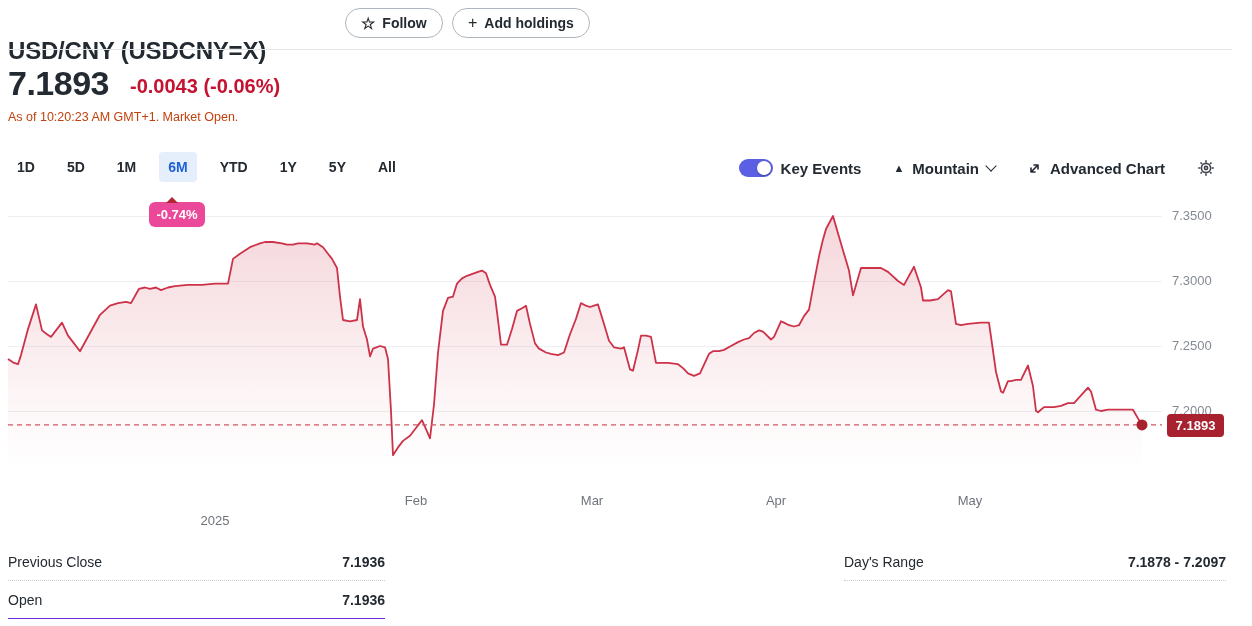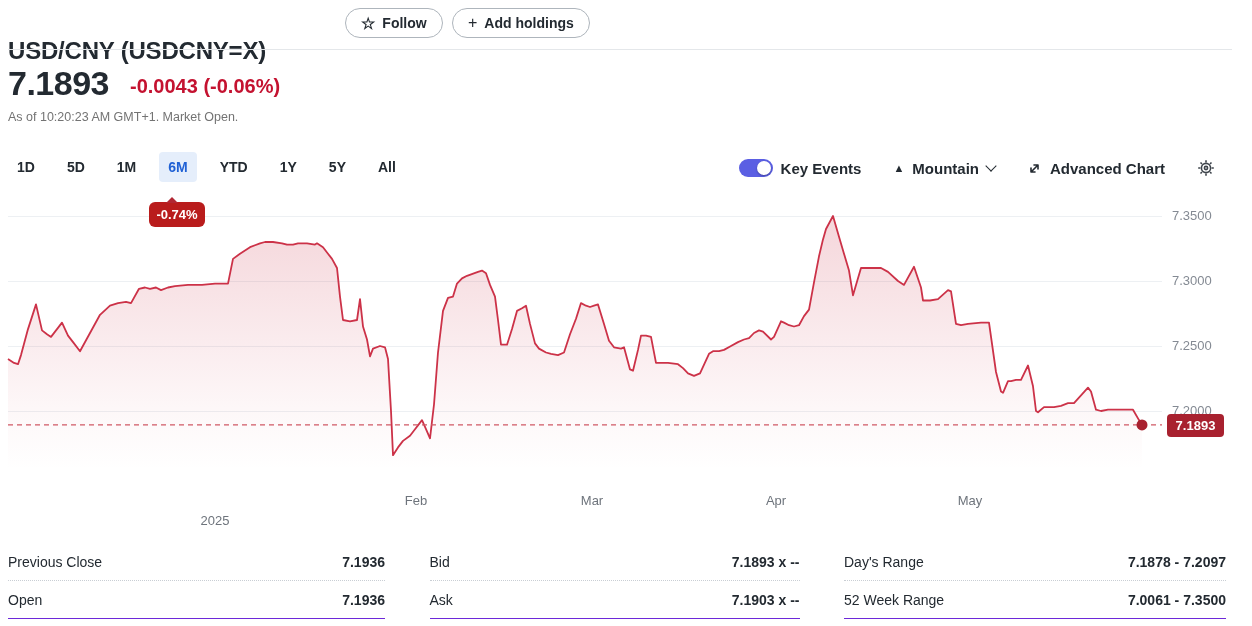--- a/index.html
+++ b/index.html
@@ -10,35 +10,35 @@
   
   .title{left:8px;top:8px;font-size:24px;font-weight:700;letter-spacing:-.2px;margin-top:29px;}
   .pill-btn{display:inline-flex;align-items:center;gap:7px;height:30px;padding:0 15px;
     border:1px solid #aeb5bc;border-radius:16px;background:#fff;font-size:14px;font-weight:700;
     color:#232a31;cursor:pointer;}
   .hdr-divider{left:8px;right:20px;top:49px;height:1px;background:#e4e7ea;}
 
   
   .price{left:8px;top:64px;font-size:34px;font-weight:700;letter-spacing:-.5px;}
   .chg{left:130px;top:75px;font-size:20px;font-weight:700;color:#c41230;}
-  .asof{left:8px;top:110px;font-size:12.5px;color:#737373;}
+  .asof{left:8px;top:110px;font-size:12.5px;color:#c2410c;}
 
   
   .ranges{left:8px;top:152px;display:flex;gap:14px;align-items:center;}
   .rtab{font-size:14px;font-weight:700;padding:7px 9px;border-radius:4px;cursor:pointer;color:#232a31;}
   .rtab.active{color:#2061d5;background:#e5eefb;}
   .ctls{top:152px;right:37px;display:flex;align-items:center;gap:32px;height:32px;}
   .ctl{display:inline-flex;align-items:center;gap:8px;font-size:15px;font-weight:700;cursor:pointer;}
   .toggle{width:34px;height:18px;border-radius:9px;background:#5b5fe3;position:relative;cursor:pointer;}
   .toggle .knob{position:absolute;right:2px;top:2px;width:14px;height:14px;border-radius:50%;
     background:#fff;box-shadow:0 1px 2px rgba(0,0,0,.3);}
   .mtn-tri{font-size:11px;line-height:1;}
   .chev{width:7px;height:7px;border-right:1.8px solid #232a31;border-bottom:1.8px solid #232a31;
     transform:rotate(45deg);margin-top:-4px;}
-  .tooltip{left:149px;top:202px;width:56px;height:25px;background:#b91c1c;color:#fff;
+  .tooltip{left:149px;top:202px;width:56px;height:25px;background:#ec4899;color:#fff;
     border-radius:6px;font-size:13px;font-weight:700;display:flex;align-items:center;
     justify-content:center;z-index:5;}
   .tooltip:before{content:"";position:absolute;top:-5px;left:17px;border:6px solid transparent;
     border-bottom-color:#b12733;border-top:none;}
 
   
   .ytick{position:absolute;left:1172px;font-size:13px;color:#848a93;}
   .xlab{position:absolute;font-size:13px;color:#6e747c;transform:translateX(-50%);padding-left:16px;}
   .price-pill{left:1167px;top:414px;width:57px;height:23px;background:#a8212f;color:#fff;
     border-radius:4px;font-size:13px;font-weight:700;display:flex;align-items:center;
@@ -156,33 +156,19 @@
   <div class="scol c1">
     <div class="srow dotted">
       <span>Previous Close</span>
       <span class="sval">7.1936</span>
     </div>
     <div class="srow solid">
       <span>Open</span>
       <span class="sval">7.1936</span>
     </div>
   </div>
-  <div class="scol c2">
-    <div class="srow dotted">
-      <span>Bid</span>
-      <span class="sval">7.1893 x --</span>
-    </div>
-    <div class="srow solid">
-      <span>Ask</span>
-      <span class="sval">7.1903 x --</span>
-    </div>
-  </div>
   <div class="scol c3">
     <div class="srow dotted">
       <span>Day's Range</span>
       <span class="sval">7.1878 - 7.2097</span>
     </div>
-    <div class="srow solid">
-      <span>52 Week Range</span>
-      <span class="sval">7.0061 - 7.3500</span>
-    </div>
   </div>
 </div>
 
 </body></html>

